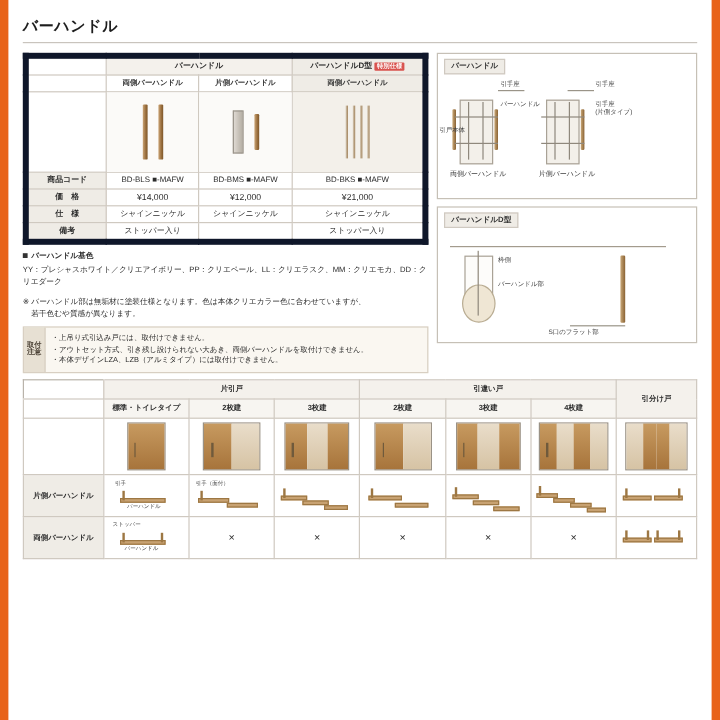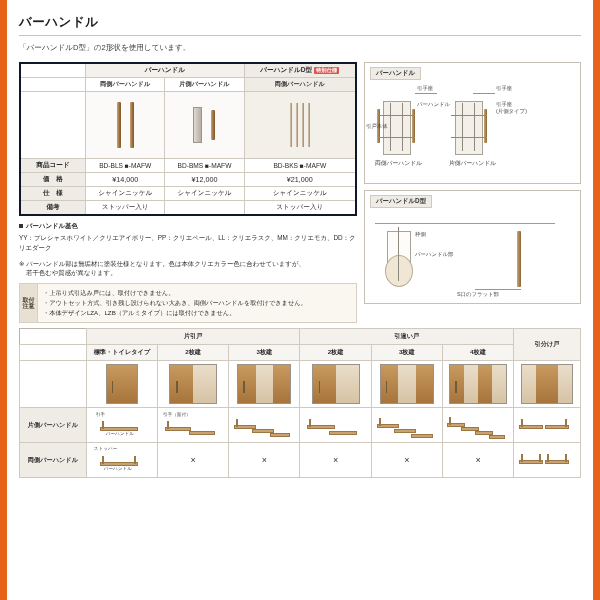--- a/index.html
+++ b/index.html
@@ -34,21 +34,21 @@
     margin-top:6px;line-height:1.55;font-size:7.6px;color:#3a3a3a;
   }
   .cols{
     display:flex;gap:7px;margin-top:8px;
   }
   .col-left{width:338px;}
   .col-right{flex:1;display:flex;flex-direction:column;gap:6px;}
 
   
   table{border-collapse:collapse;width:100%;}
-  .ptable{border:2px solid #0f172a;font-size:6.6px;}
+  .ptable{border:5px solid #0f172a;font-size:6.6px;}
   .ptable td,.ptable th{border:1px solid #cfc9c0;text-align:center;vertical-align:middle;padding:2px 1px;}
   .ptable .hdr-label{background:#efece6;width:62px;font-weight:bold;}
   .ptable .colhead{background:#f4f1ec;font-weight:bold;padding:2px 0;}
   .ptable .colhead.special{background:#efece6;}
   .spec-tag{
     display:inline-block;background:#d9534f;color:#fff;font-size:5.3px;
     padding:0 2px;border-radius:1px;margin-left:2px;vertical-align:middle;
   }
   .sub-h{font-size:6.2px;font-weight:bold;color:#333;}
   .img-cell{height:62px;background:#fbfaf8;padding:0;position:relative;}
@@ -127,21 +127,20 @@
 <body>
 
 <div class="page">
 <div class="inner">
 
   <div class="title-row">
     <div class="title-main">バーハンドル</div>
   </div>
 
   <div class="lead">
-    <div>「バーハンドルD型」の2形状を使用しています。</div>
   </div>
 
   <div class="cols">
 
     <div class="col-left">
 
       <table class="ptable">
         <tbody>
               <tr>
           <td class="hdr-label" style="border-top:none;border-left:none;background:#fff;"></td>

